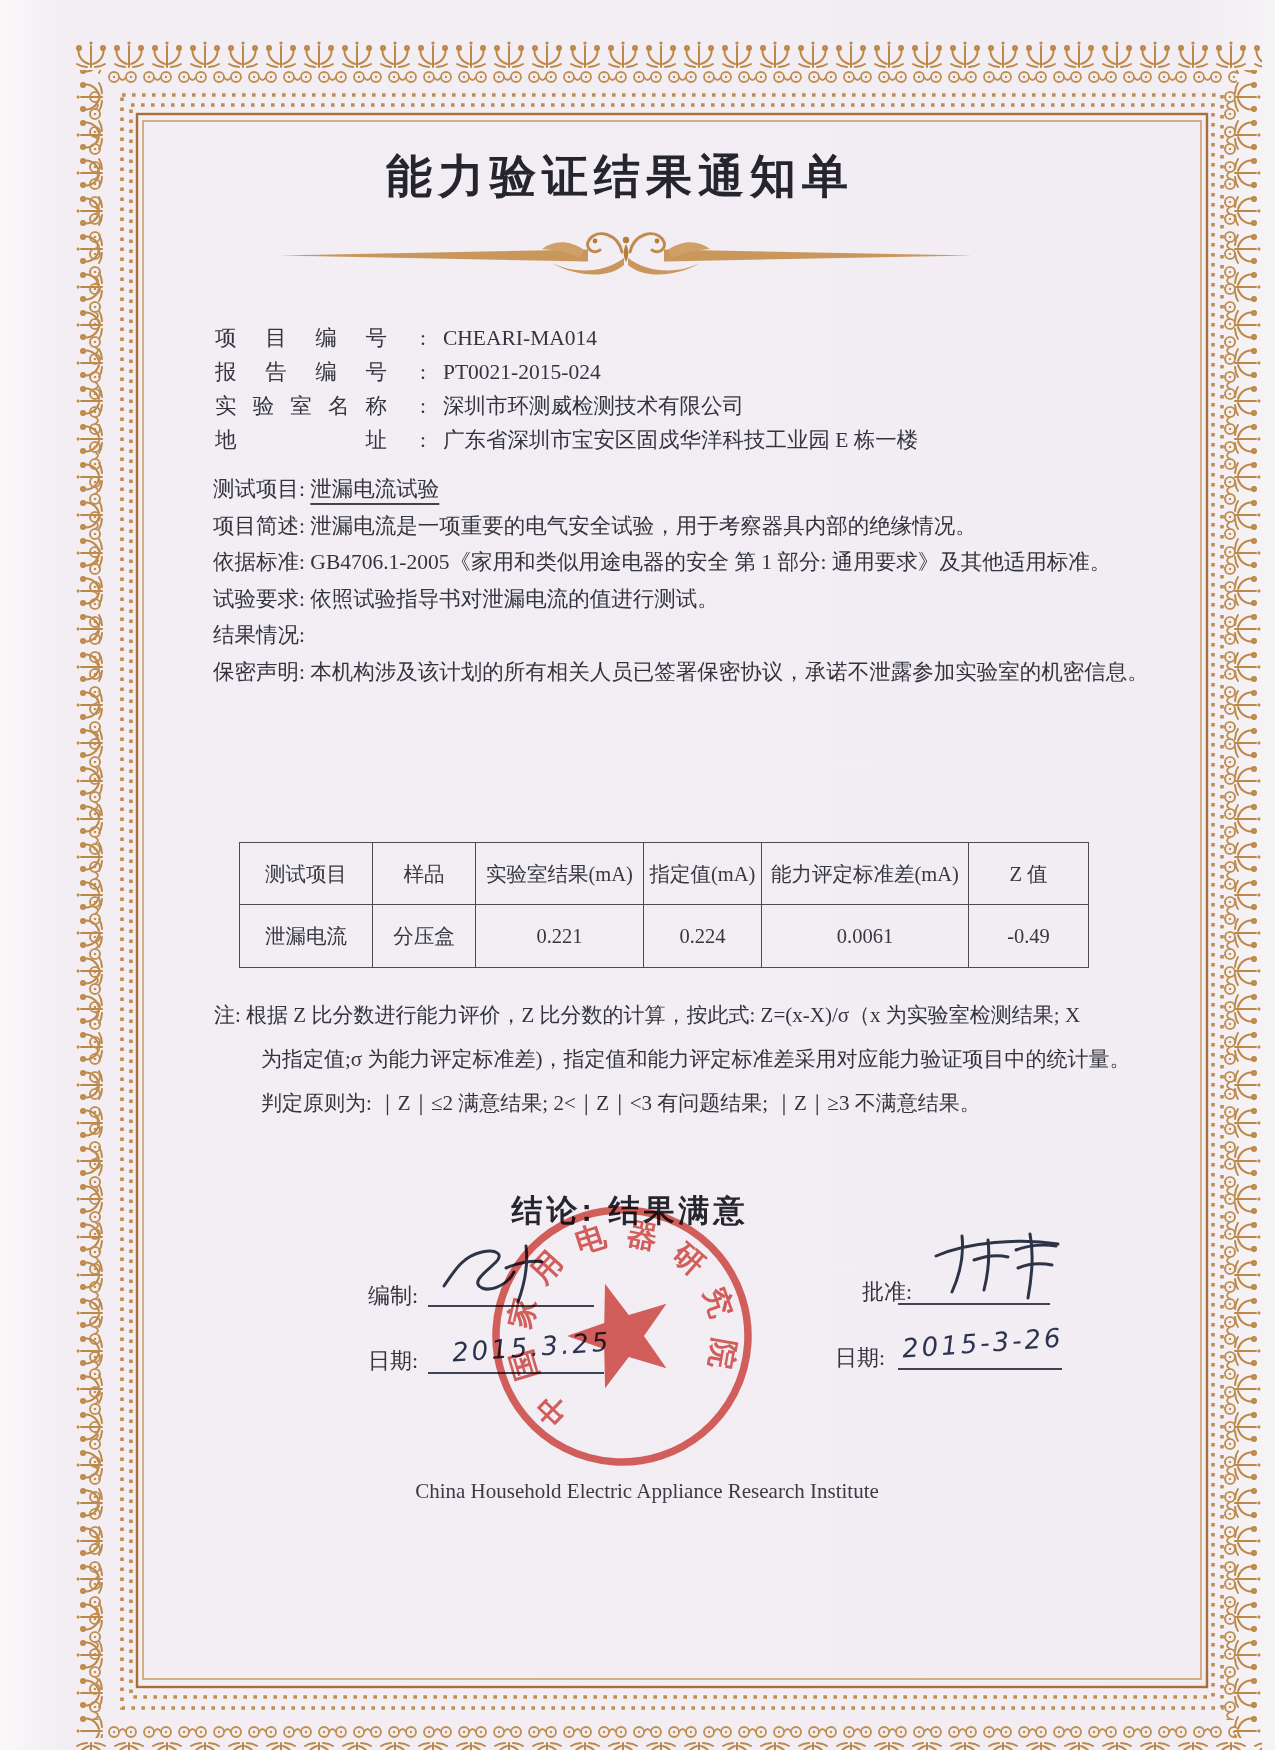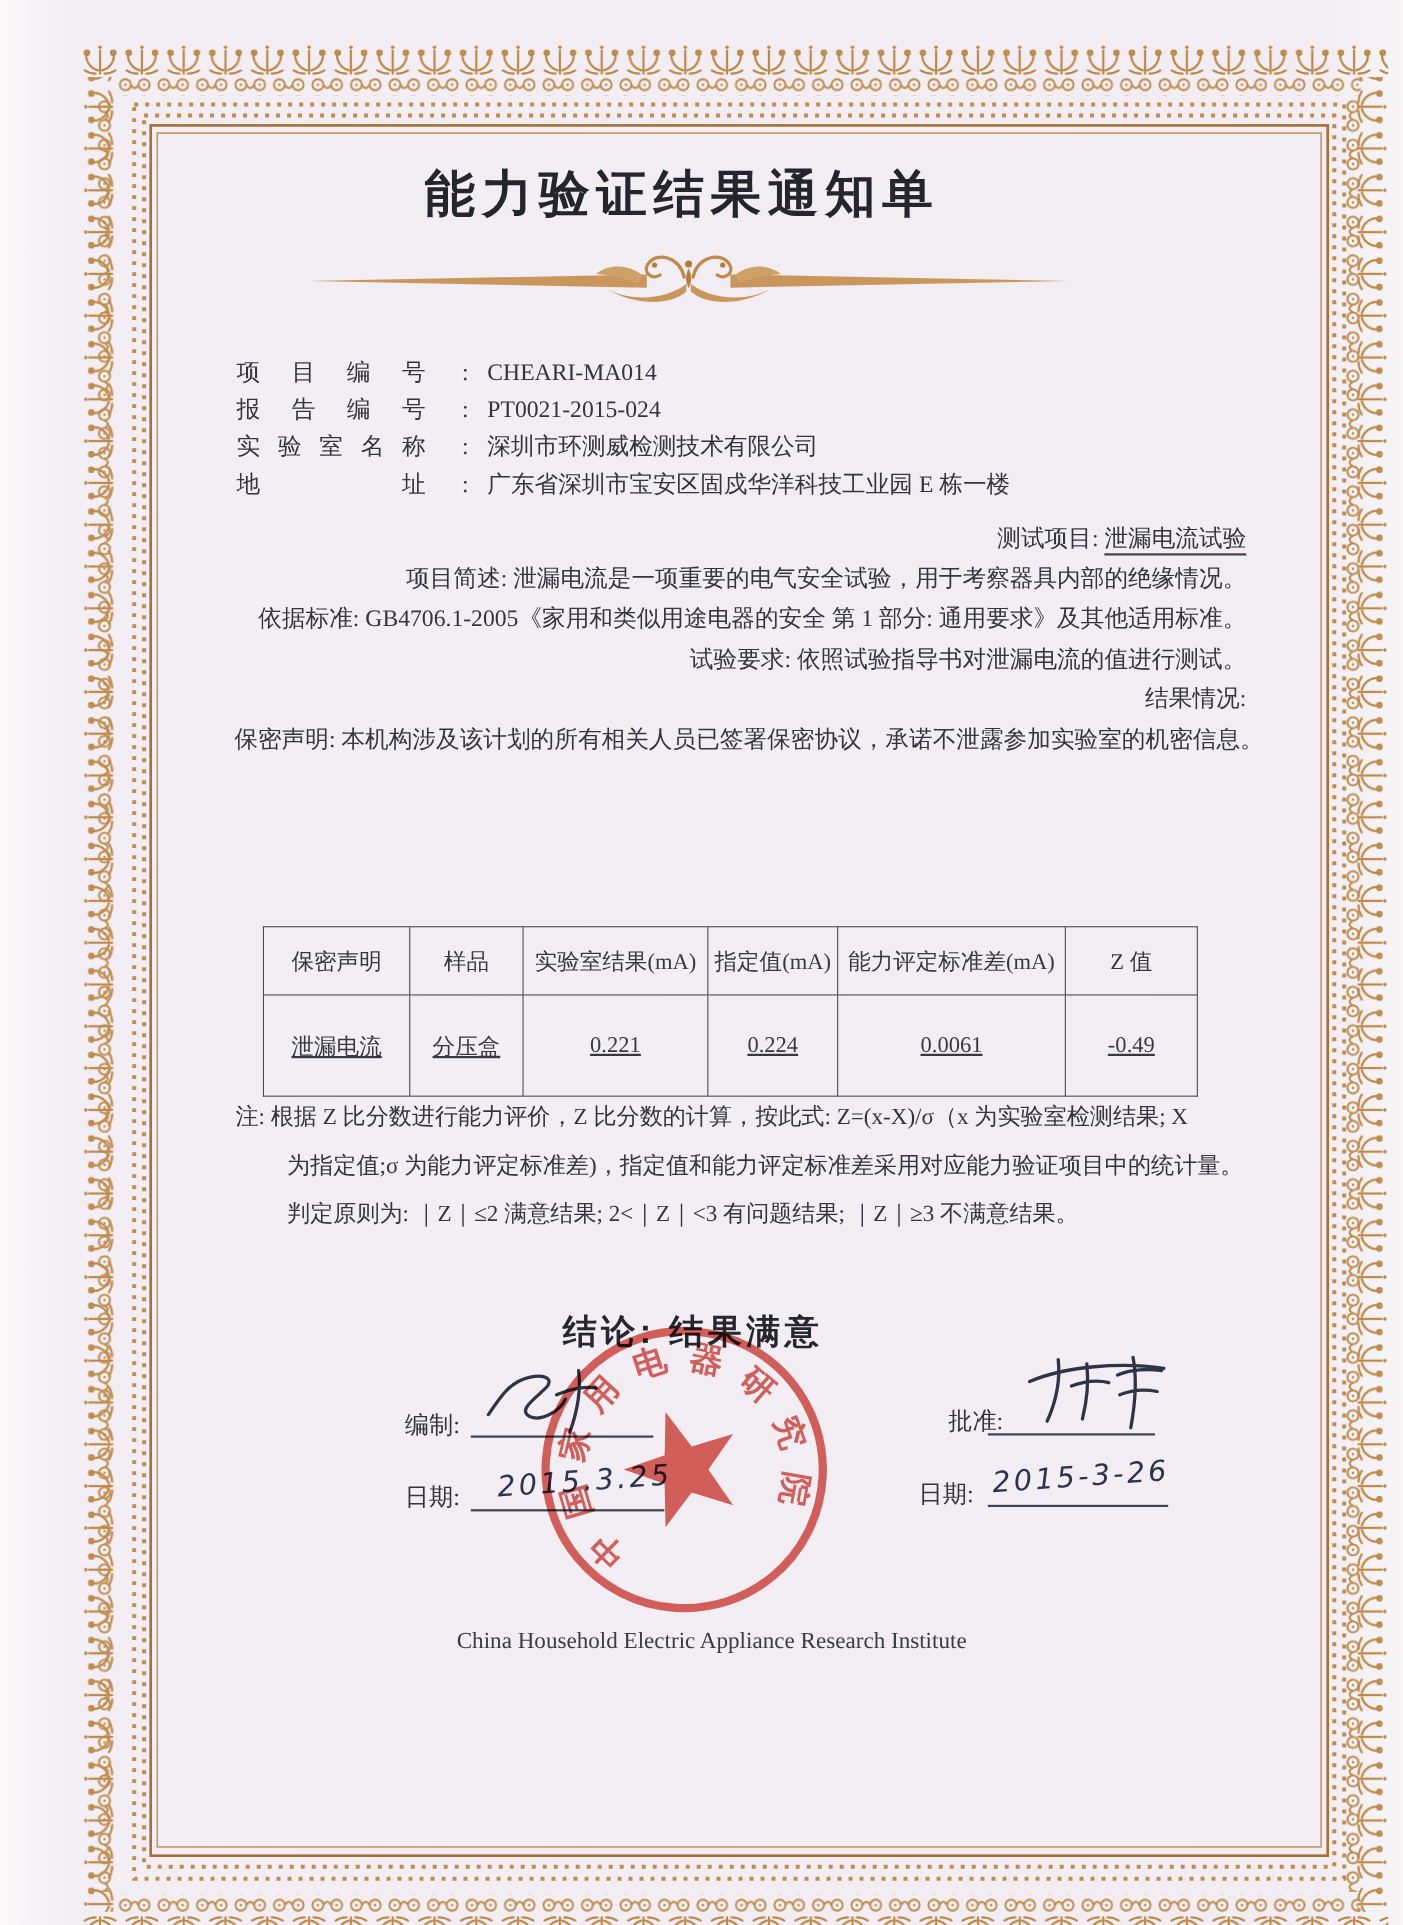--- a/index.html
+++ b/index.html
@@ -14,28 +14,28 @@
     font-family:"Liberation Sans","DejaVu Sans",sans-serif;font-weight:700;font-size:46px;
     letter-spacing:6px;color:#25252d;}
   .flourish{top:224px;left:276px;}
   
   .fields{position:absolute;top:321px;left:215px;width:890px;font-size:21.5px;line-height:34px;}
   .field-row{display:flex;}
   .flabel{width:172px;display:inline-flex;justify-content:space-between;}
   .fcolon{margin:0 17px 0 33px;}
   
   .info{position:absolute;top:474px;left:213px;width:920px;font-size:21.5px;}
-  .iline{height:36.5px;white-space:nowrap;text-align:right;}
+  .iline{height:36.5px;white-space:nowrap;}
   .iline .u{text-decoration:underline;text-underline-offset:7px;text-decoration-color:#4a3f46;}
   
   .result-table{position:absolute;top:842px;left:239px;width:849px;border-collapse:collapse;
     table-layout:fixed;font-size:20.5px;color:#36373f;text-align:center;}
   .result-table th,.result-table td{border:1.6px solid #4b4c54;font-weight:400;padding:0;}
   .result-table thead tr{height:62px;}
-  .result-table tbody tr{height:92px;text-decoration:underline;}
+  .result-table tbody tr{height:63px;}
   
   .note{position:absolute;top:999px;left:214px;width:920px;font-size:21px;}
   .note p{margin:0 0 11px 0;line-height:33px;white-space:nowrap;}
   .note p.ind{padding-left:47px;}
   .conclusion{position:absolute;top:1190px;left:0;width:1260px;text-align:center;
     font-family:"Liberation Sans","DejaVu Sans",sans-serif;font-weight:700;font-size:31px;
     letter-spacing:4px;color:#26262e;}
   
   .s-label{position:absolute;font-size:22px;color:#33343d;}
   .uline{position:absolute;height:2px;background:#3d4352;}
@@ -194,21 +194,21 @@
     <colgroup>
       <col style="width:133px">
         <col style="width:103px">
         <col style="width:168px">
       <col style="width:118px">
         <col style="width:207px">
         <col style="width:120px">
     </colgroup>
     <thead>
         <tr id="thr">
-          <th>保密声明</th>
+          <th>测试项目</th>
           <th>样品</th>
           <th>实验室结果(mA)</th>
           <th>指定值(mA)</th>
           <th>能力评定标准差(mA)</th>
           <th>Z 值</th>
         </tr>
       </thead>
     <tbody id="tbody">
         <tr>
           <td>泄漏电流</td>

